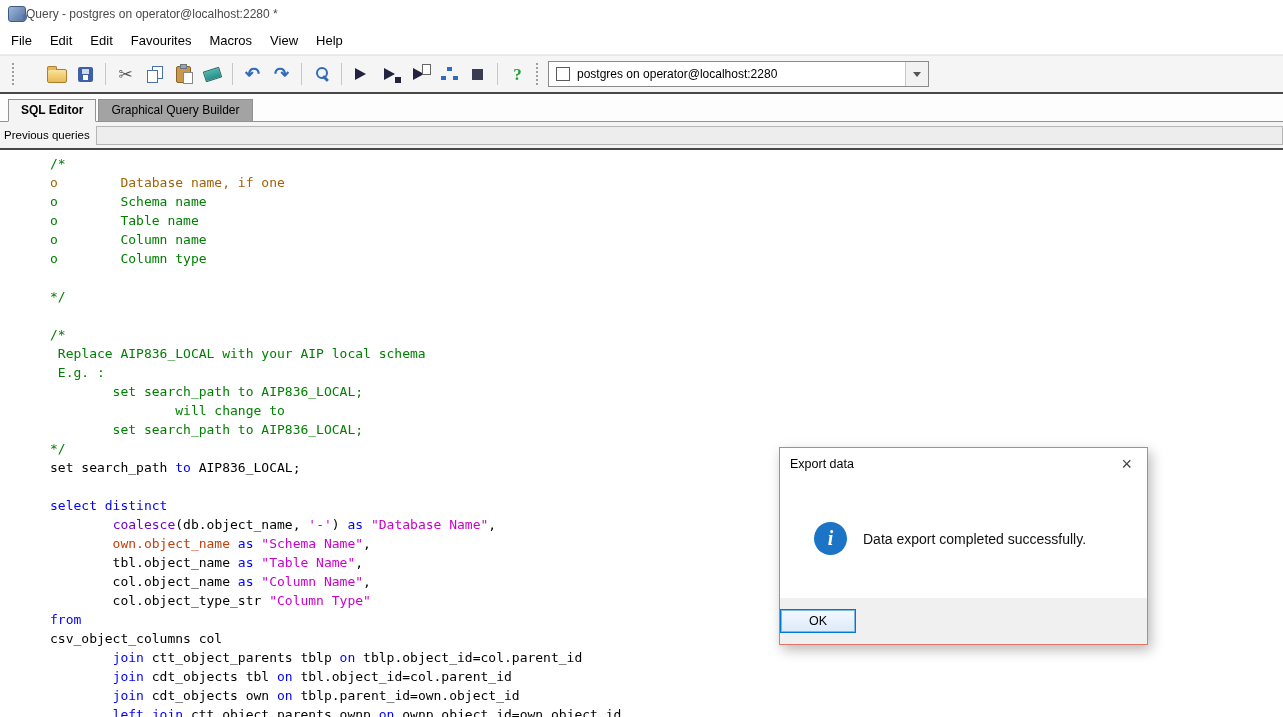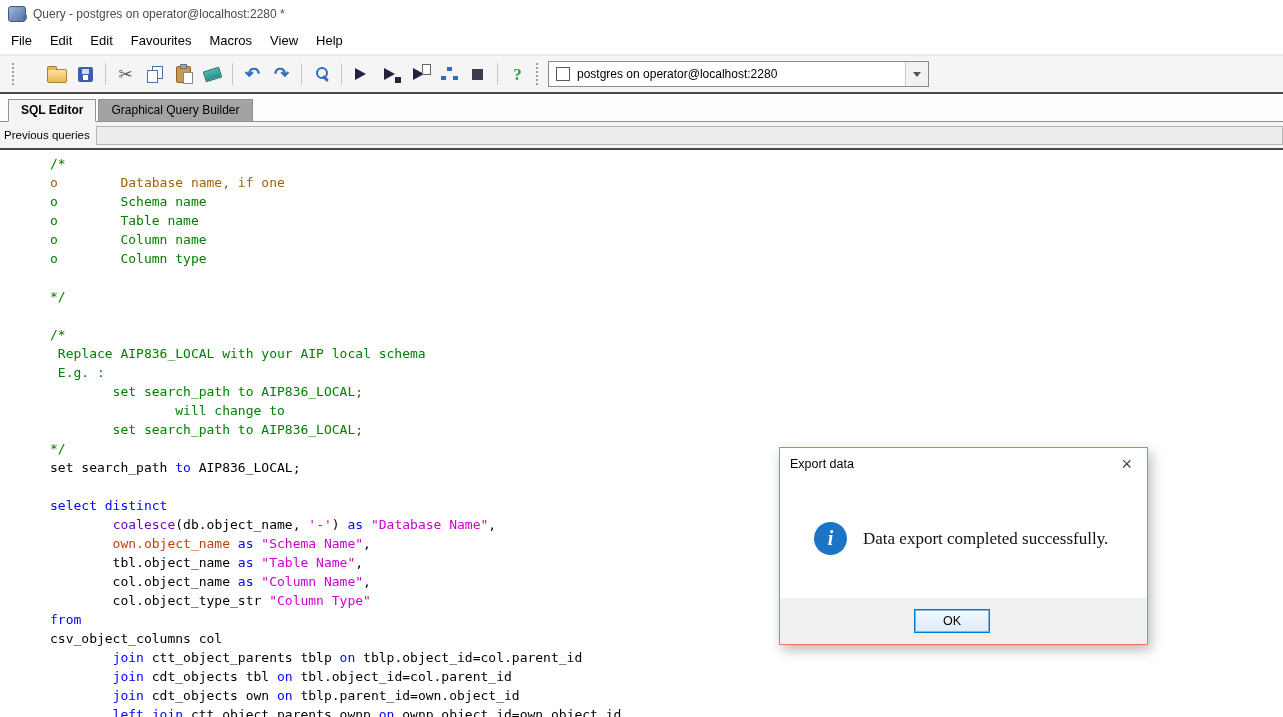--- a/index.html
+++ b/index.html
@@ -1,20 +1,20 @@
 <!DOCTYPE html>
 <html><head>
 <meta charset="utf-8">
 <style>
   html,body{margin:0;padding:0;background:#ddd;}
   .page{width:1283px;height:717px;position:relative;background:#fff;overflow:hidden;
         font-family:"Liberation Sans",sans-serif;color:#000;}
 
   
-  .titlebar{height:27px;display:flex;align-items:center;gap:7px;padding-left:8px;background:#fff;}
+  .titlebar{height:27px;display:flex;align-items:center;padding-left:8px;background:#fff;}
   .app-icon{width:16px;height:14px;border-radius:3px;background:linear-gradient(135deg,#9db8dd,#53719e);
             border:1px solid #3f5a82;position:relative;}
   .app-icon::after{content:"";position:absolute;right:-2px;bottom:1px;width:4px;height:6px;border-radius:2px;background:#53719e;}
   .title-text{font-size:12px;color:#4a4a4a;}
 
   
   .menubar{height:27px;display:flex;align-items:center;background:#fff;font-size:13px;border-bottom:1px solid #ededed;padding-left:2px;}
   .menu-item{padding:4px 9px;cursor:default;}
 
   
@@ -79,22 +79,22 @@
   .code-line{white-space:pre;font-family:"DejaVu Sans Mono",monospace;font-size:13px;line-height:19px;height:19px;}
 
   
   .dialog{position:absolute;left:779px;top:447px;width:367px;height:196px;background:#fff;
       border:1px solid #e2766b;box-shadow:3px 5px 12px rgba(0,0,0,.28);display:flex;flex-direction:column;}
   .dlg-title{height:31px;display:flex;align-items:center;padding:0 10px;font-size:12.5px;}
   .dlg-close{margin-left:auto;font-size:18px;color:#444;padding:0 5px;line-height:1;cursor:default;}
   .dlg-body{flex:1;display:flex;align-items:center;gap:16px;padding-left:34px;padding-right:12px;}
   .info-icon{width:33px;height:33px;border-radius:50%;background:#1b74c6;color:#fff;display:flex;align-items:center;justify-content:center;
       font-family:"Liberation Serif",serif;font-style:italic;font-weight:bold;font-size:20px;flex:0 0 auto;}
-  .dlg-msg{font-size:17px;color:#111;font-family:Liberation Serif, serif;}
-  .dlg-footer{height:46px;background:#f0f0f0;display:flex;align-items:center;justify-content:center;padding-right:23px;}
+  .dlg-msg{font-size:14px;color:#111;}
+  .dlg-footer{height:46px;background:#f0f0f0;display:flex;align-items:center;justify-content:flex-start;padding-right:23px;}
   .ok-btn{width:76px;height:24px;font-family:"Liberation Sans",sans-serif;font-size:12.5px;
       background:linear-gradient(#f4f9ff,#dceafa);border:1px solid #0078d7;box-shadow:inset 0 0 0 1px #7fb6e8;cursor:default;}
 </style>
 </head>
 <body>
 
 <div class="page">
 
   <div class="titlebar">
     <span class="app-icon"></span>

